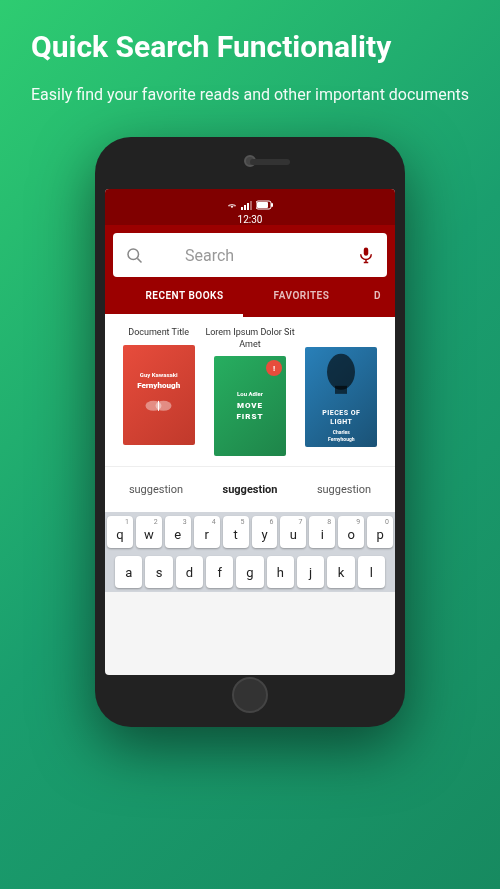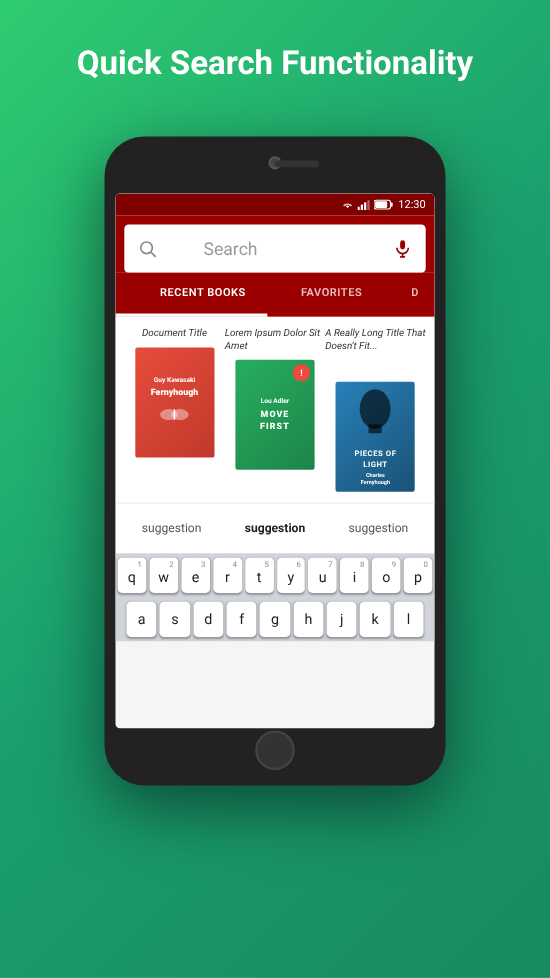--- a/index.html
+++ b/index.html
@@ -9,21 +9,21 @@
       background: linear-gradient(135deg, #2ecc71 0%, #1a9e6e 50%, #178a60 100%);
       font-family: 'Roboto', Arial, sans-serif;
       overflow: hidden;
       display: flex;
       flex-direction: column;
       align-items: center;
     }
 
     .header-section {
       text-align: left;
-      padding: 40px 30px 20px;
+      padding: 29px 30px 20px;
       color: white;
     }
 
     .main-title {
       font-size: 30px;
       font-weight: 700;
       margin-bottom: 18px;
       line-height: 1.2;
     }
 
@@ -92,28 +92,29 @@
       transform: translateX(-50%);
       width: 36px;
       height: 36px;
       background: #333;
       border-radius: 50%;
       border: 2px solid #444;
     }
 
     .status-bar {
       background: #800000;
-      height: 20px;
+      height: 36px;
       display: flex;
       align-items: center;
       justify-content: flex-end;
       padding: 0 8px;
       color: white;
       font-size: 10px;
       gap: 4px;
+      flex-direction: column;
     }
 
     .status-icons {
       display: flex;
       align-items: center;
       gap: 3px;
     }
 
     .search-bar-wrapper {
       background: #9b0000;
@@ -189,22 +190,22 @@
       flex: 1;
       display: flex;
       flex-direction: column;
       align-items: center;
       gap: 6px;
     }
 
     .book-title-text {
       font-size: 9px;
       color: #333;
+      text-align: center;
       line-height: 1.3;
-      font-style: italic;
     }
 
     .book-cover {
       width: 72px;
       height: 100px;
       border-radius: 2px;
       position: relative;
       overflow: hidden;
     }
 
@@ -310,20 +311,21 @@
     .key-letter {
       font-size: 13px;
       margin-top: 4px;
     }
   </style>
 </head>
 <body>
 
 <div class="header-section">
   <h1 class="main-title">Quick Search Functionality</h1>
+  <p class="sub-title">Easily find your favorite reads and other important documents</p>
 </div>
 
 <div class="phone-container">
   <div class="phone-frame">
     <div class="phone-camera"></div>
     <div class="phone-speaker"></div>
     <div class="phone-home"></div>
 
     <div class="phone-screen">
 
@@ -402,21 +404,20 @@
           <div class="book-cover book-cover-2">
             <div class="book-badge">!</div>
             <div class="book-cover-label">
               <div style="font-size:6px; margin-bottom:3px">Lou Adler</div>
               <div style="font-size:8px; font-weight:900; letter-spacing:1px">MOVE FIRST</div>
             </div>
           </div>
         </div>
 
         <div class="book-item">
-          <span class="book-title-text">A Really Long Title That Doesn't Fit...</span>
           <div class="book-cover book-cover-3">
             <div class="book-cover-label">
               
               <svg width="40" height="50" viewBox="0 0 40 50" style="margin-bottom:4px">
                 <ellipse cx="20" cy="20" rx="14" ry="18" fill="rgba(0,0,0,0.6)"></ellipse>
                 <rect x="14" y="34" width="12" height="8" fill="rgba(0,0,0,0.6)"></rect>
               </svg>
               <div style="font-size:7px; font-weight:700; letter-spacing:0.5px">PIECES OF LIGHT</div>
               <div style="font-size:5px; margin-top:2px">Charles Fernyhough</div>
             </div>

